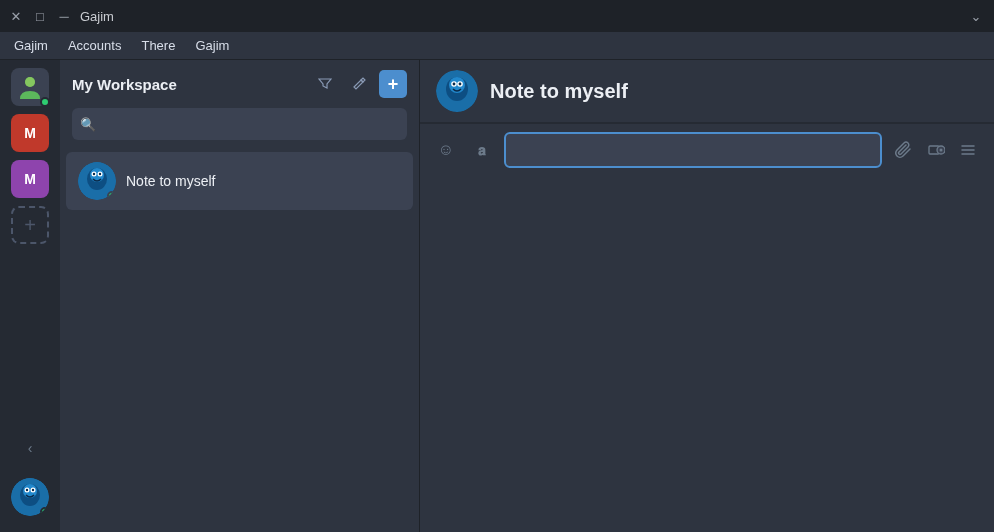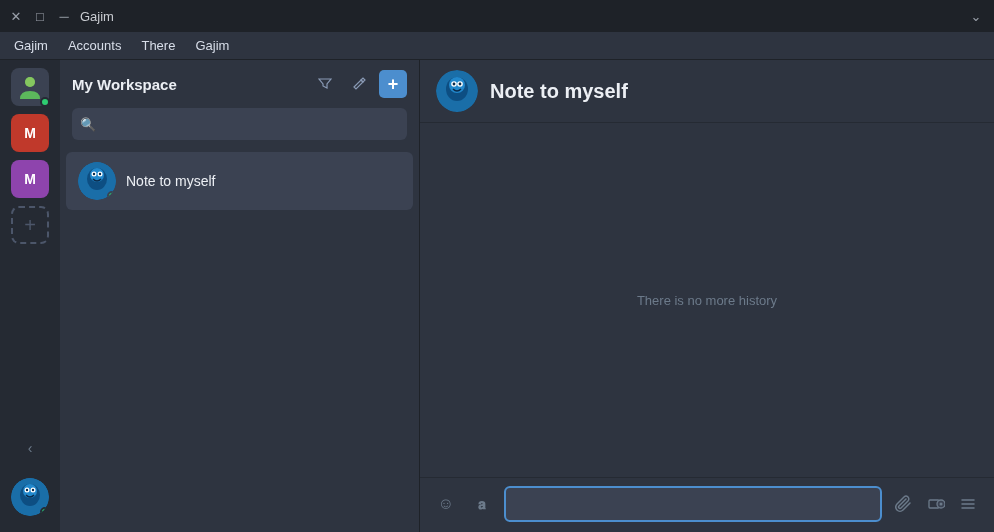--- a/index.html
+++ b/index.html
@@ -478,23 +478,20 @@
           <circle cx="18" cy="14" r="2.8" fill="white"></circle>
           <circle cx="18" cy="14" r="1.4" fill="#0a2a4a"></circle>
           <circle cx="24" cy="14" r="2.8" fill="white"></circle>
           <circle cx="24" cy="14" r="1.4" fill="#0a2a4a"></circle>
           <path d="M17 19 Q21 23 25 19" stroke="#0a2a4a" stroke-width="1.5" fill="none"></path>
         </svg>
       </div>
       <span class="chat-header-name">Note to myself</span>
     </div>
 
-    <div class="chat-messages">
-      <span class="no-history">There is no more history</span>
-    </div>
 
     <div class="input-area">
       <div class="input-toolbar-btn">☺</div>
       <div class="input-toolbar-btn" style="font-weight:bold; font-size:14px;">𝐚</div>
       <input class="message-input" type="text" placeholder="" style="">
       <div class="input-right-actions">
         <div class="input-toolbar-btn">
           <svg width="18" height="18" viewBox="0 0 18 18">
             <path d="M15 8L8 15C6.3 16.7 3.7 16.7 2 15C0.3 13.3 0.3 10.7 2 9L9 2C10.1 0.9 11.9 0.9 13 2C14.1 3.1 14.1 4.9 13 6L6 13C5.4 13.6 4.6 13.6 4 13C3.4 12.4 3.4 11.6 4 11L11 4" stroke="#6c7a8a" stroke-width="1.5" fill="none" stroke-linecap="round"></path>
           </svg>

